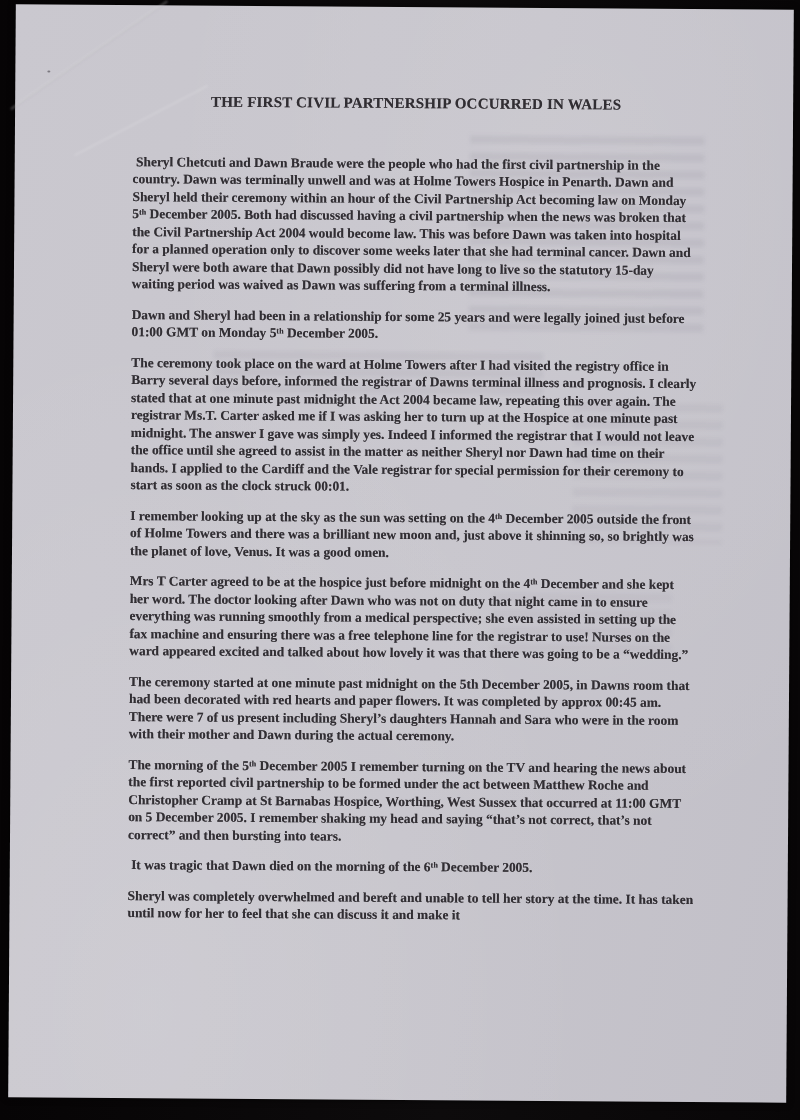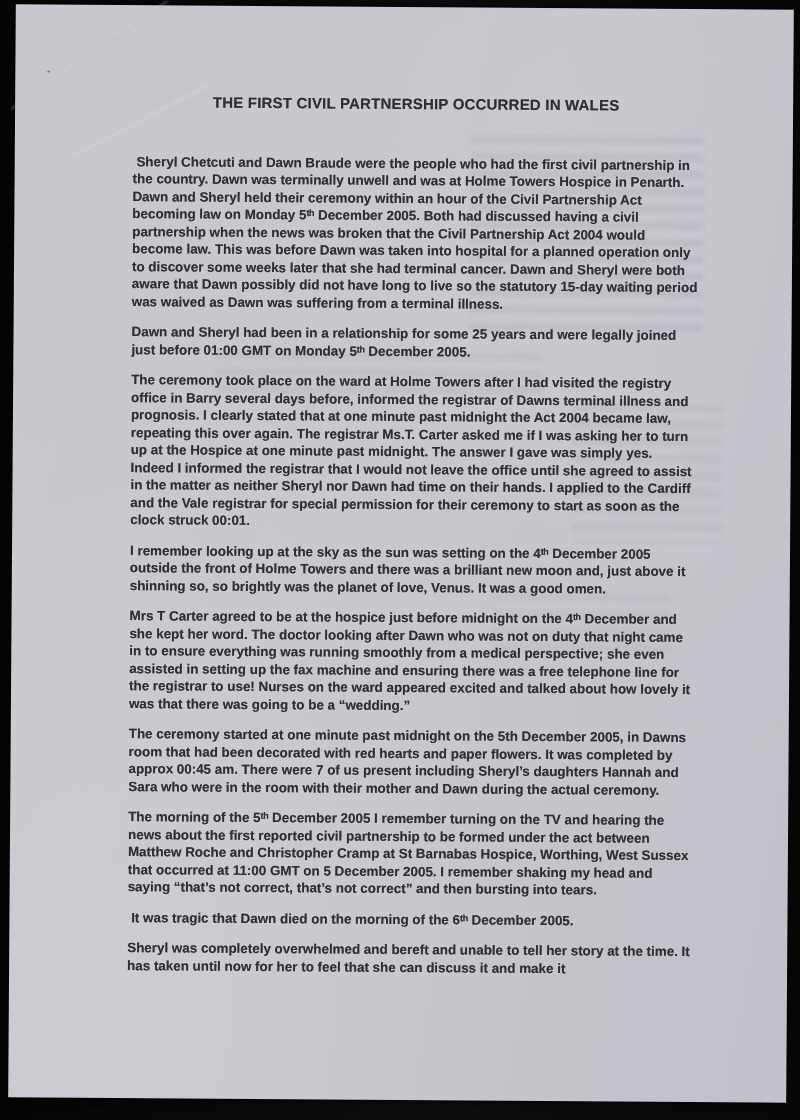--- a/index.html
+++ b/index.html
@@ -4,20 +4,21 @@
 <style>
   html,body{margin:0;padding:0;}
   body{
     width:800px;height:1120px;overflow:hidden;
     background:#0b090a;
     font-family:"Liberation Sans",sans-serif;
   }
   .scan{
     position:relative;width:800px;height:1120px;
     background:linear-gradient(90deg,#060405 0%,#0d0b0c 55%,#080607 100%);
+    font-family:Liberation Serif, serif;
   }
   .paper{
     position:absolute;left:12px;top:7px;width:778px;height:1093px;
     background:
       radial-gradient(ellipse at 72% 18%, rgba(255,255,255,0.08), transparent 55%),
       radial-gradient(ellipse at 18% 92%, rgba(255,255,255,0.10), transparent 50%),
       linear-gradient(100deg,#cac8cf 0%,#c7c5cc 55%,#c2c0c8 100%);
     transform:rotate(0.4deg);
     box-shadow:0 0 7px rgba(0,0,0,0.65);
   }

